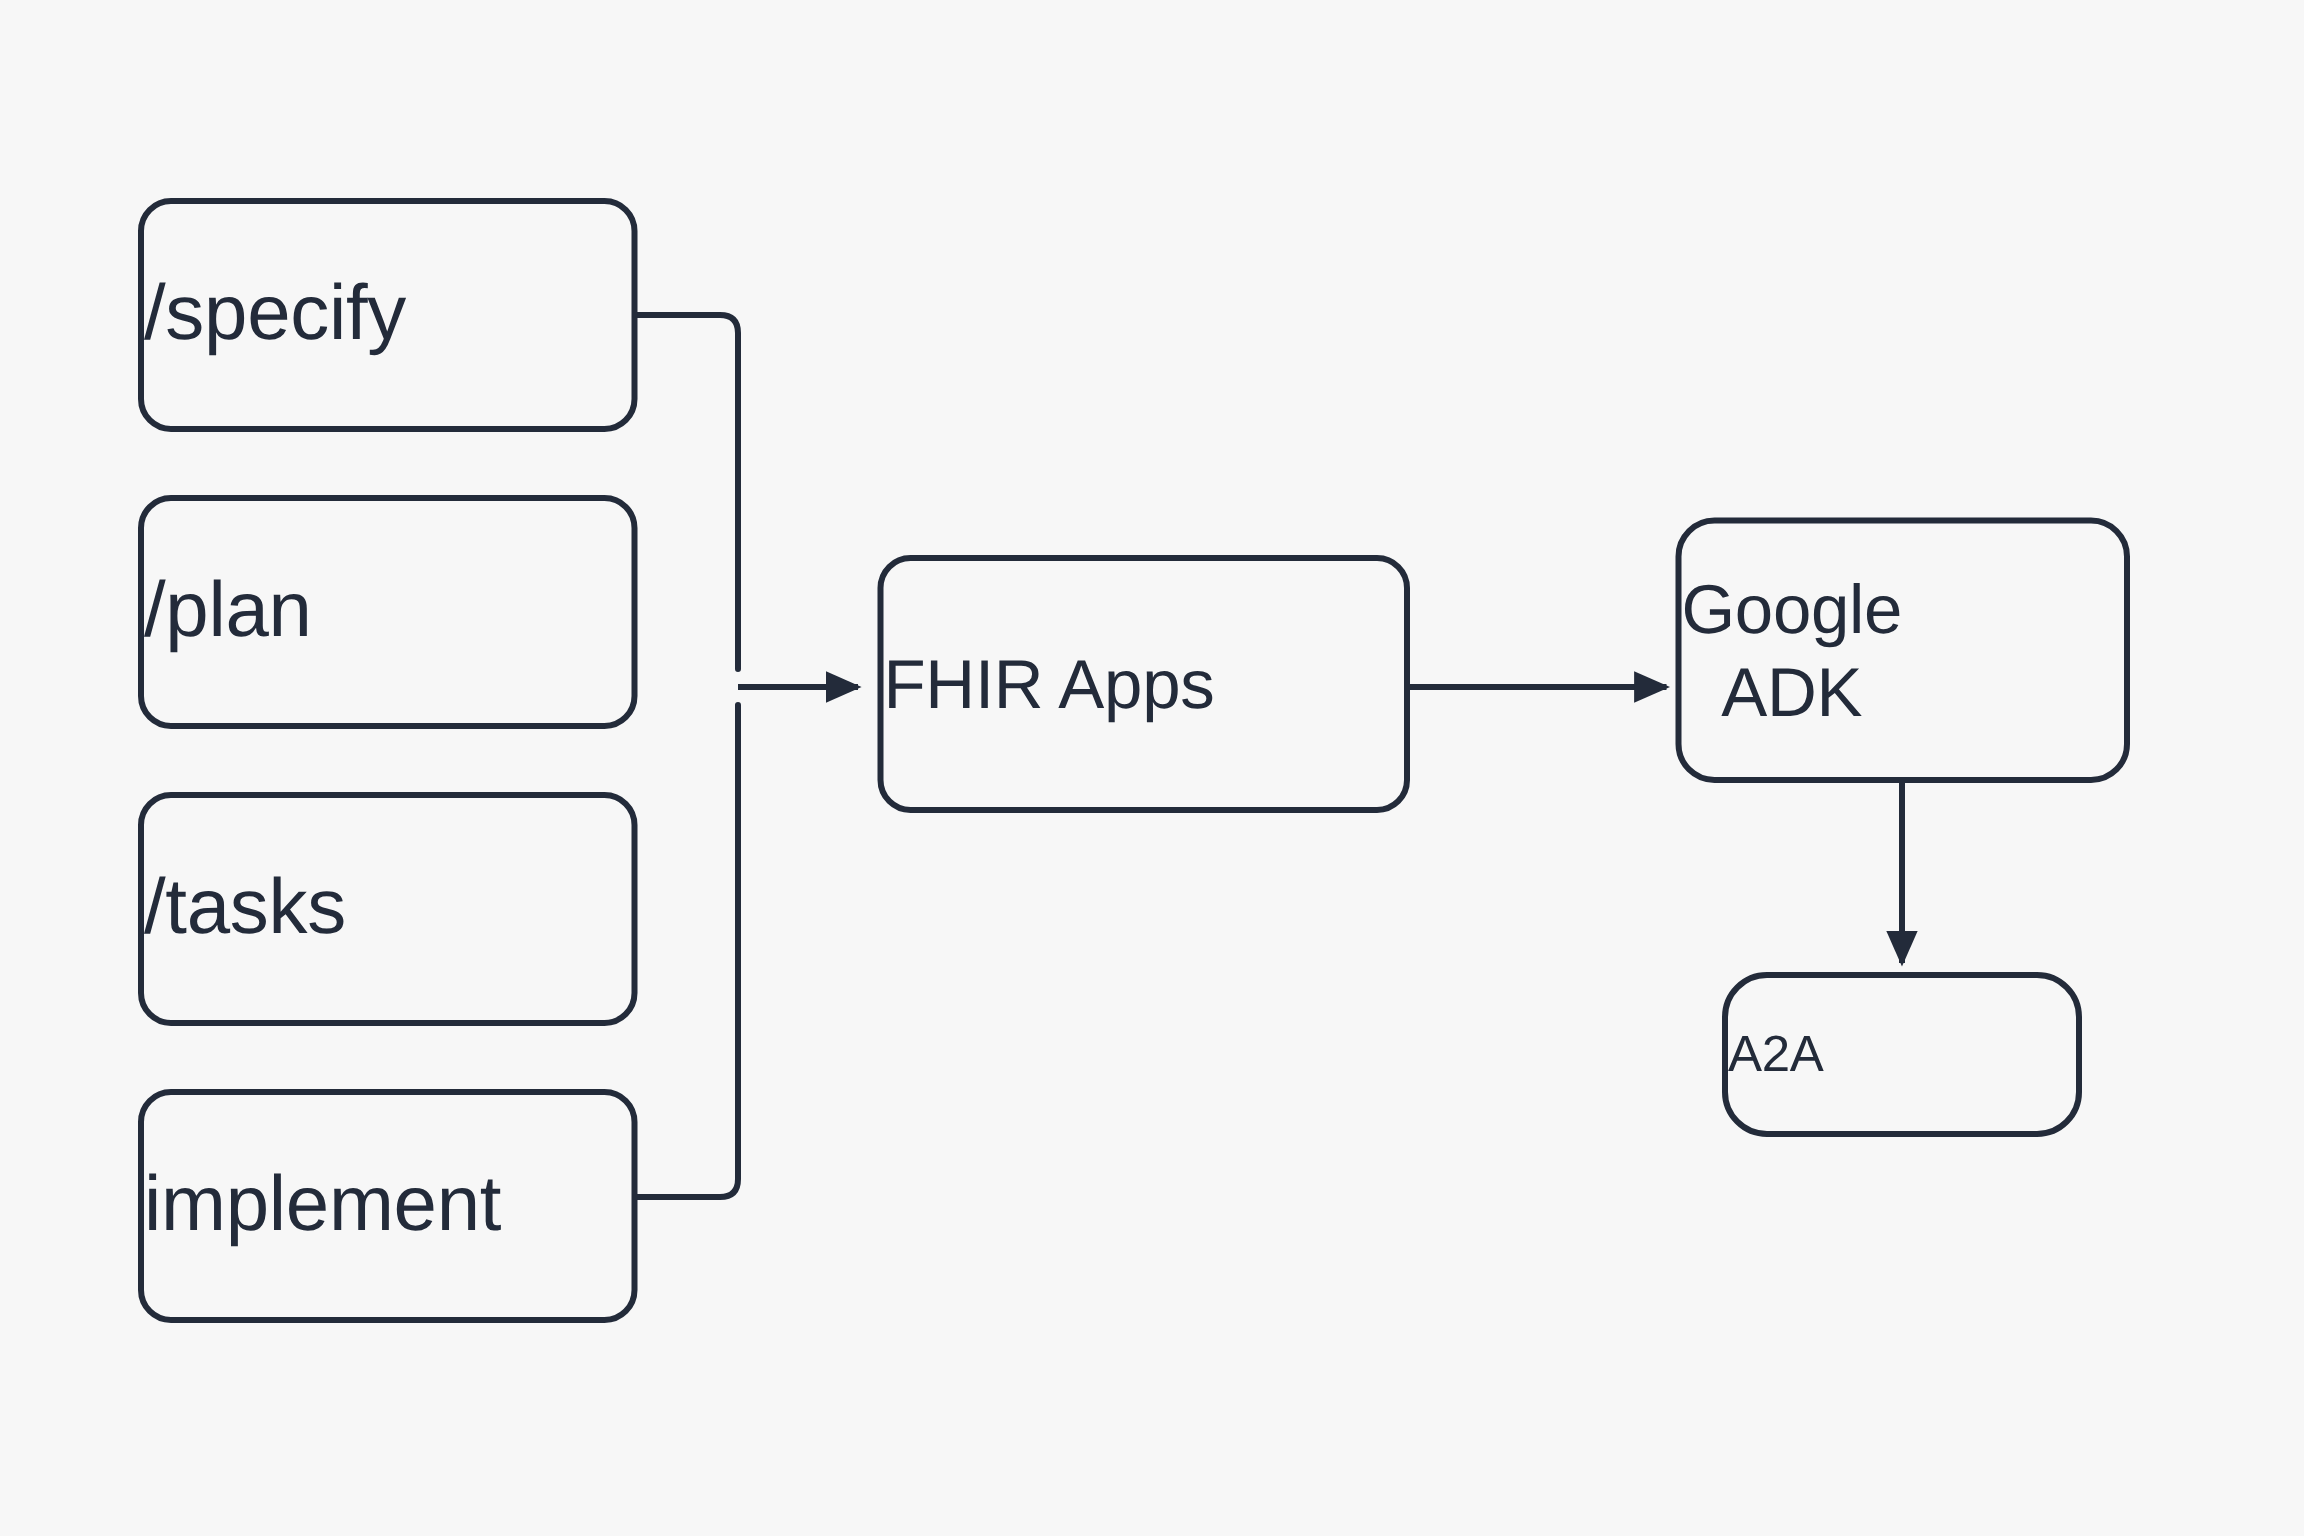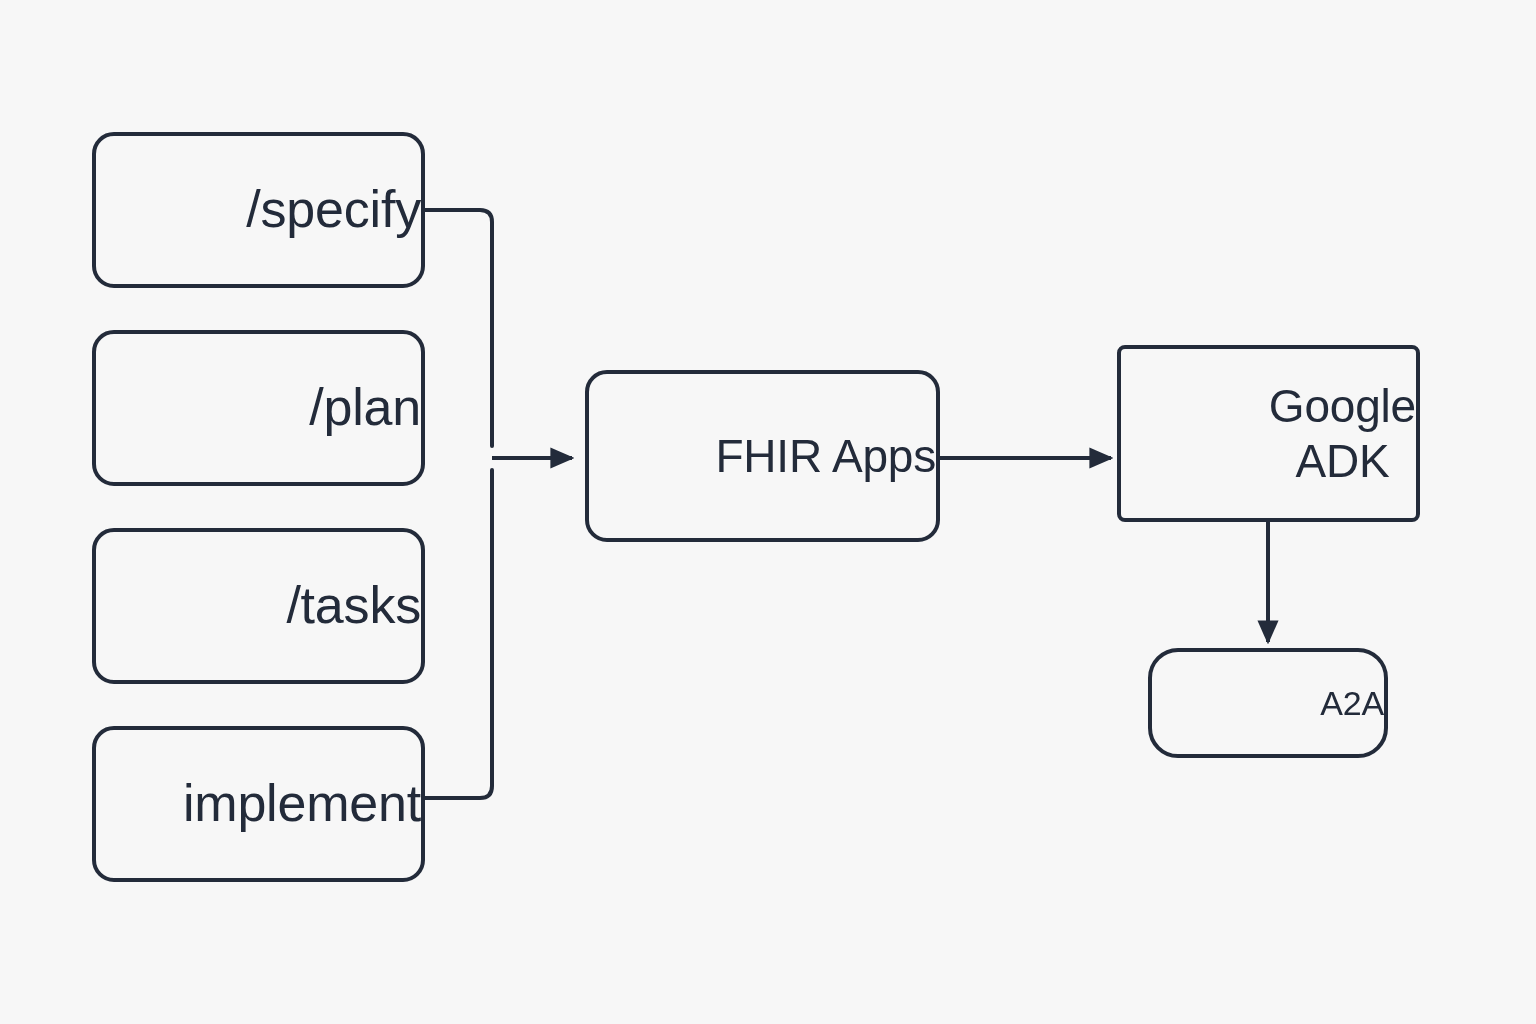--- a/index.html
+++ b/index.html
@@ -26,21 +26,21 @@
     left: 0;
     width: 1536px;
     height: 1024px;
     pointer-events: none;
   }
   .node {
     position: absolute;
     box-sizing: border-box;
     display: flex;
     align-items: center;
-    justify-content: flex-end;
+    justify-content: flex-start;
     text-align: center;
     background: #f7f7f7;
     border: 4px solid #232b3a;
     color: #232b3a;
     font-family: "Liberation Sans", sans-serif;
     font-weight: 400;
     line-height: 1.18;
     letter-spacing: -0.2px;
     white-space: pre-line;
     z-index: 2;
@@ -69,21 +69,21 @@
     height: 172px;
     border-radius: 22px;
     font-size: 46px;
   }
   
   #node-google-adk {
     left: 1117px;
     top: 345px;
     width: 303px;
     height: 177px;
-    border-radius: 8px;
+    border-radius: 26px;
     font-size: 46px;
   }
   #node-a2a {
     left: 1148px;
     top: 648px;
     width: 240px;
     height: 110px;
     border-radius: 30px;
     font-size: 34px;
   }

